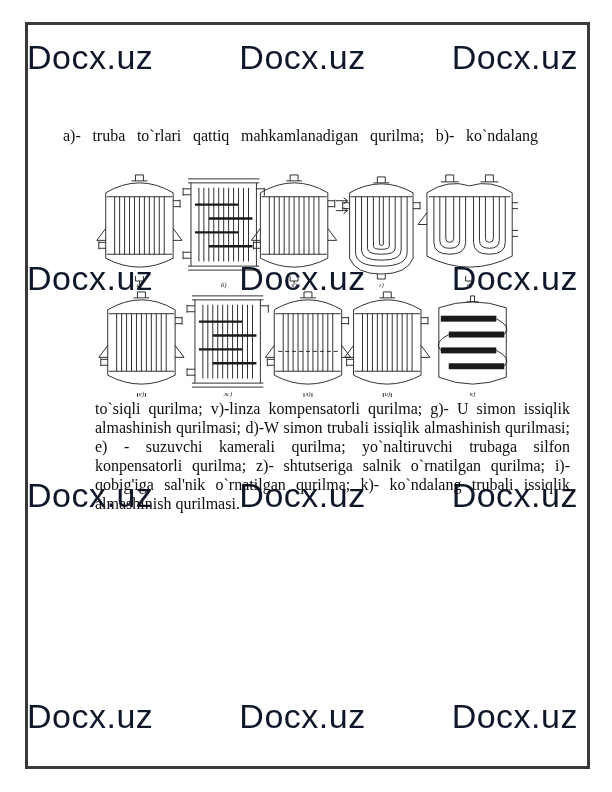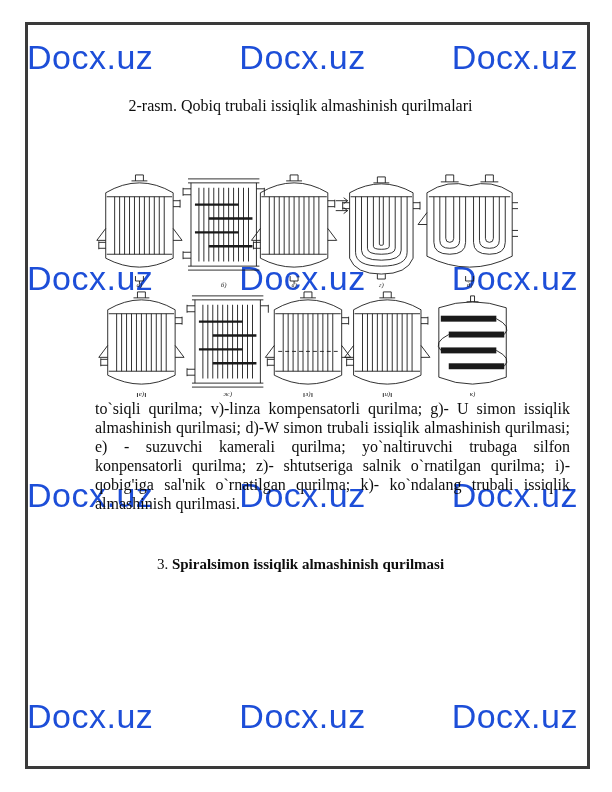--- a/index.html
+++ b/index.html
@@ -3,21 +3,21 @@
 <meta charset="utf-8">
 <style>
   html,body{margin:0;padding:0;background:#fff;}
   .page{position:relative;width:612px;height:792px;background:#ffffff;overflow:hidden;
         font-family:"Liberation Serif",serif;color:#0d0d0d;}
   
   .wm-layer{position:absolute;left:27px;top:0;width:551px;height:100%;z-index:1;}
   .wm-row{position:absolute;left:0;width:100%;display:flex;justify-content:space-between;}
   .wm-row.r1{top:40px;} .wm-row.r2{top:261px;} .wm-row.r3{top:478px;} .wm-row.r4{top:699px;}
   .wm{font-family:"Liberation Sans",sans-serif;font-size:34px;line-height:34px;
-      color:#1d4ed8;letter-spacing:0.5px;white-space:nowrap;}
+      color:#0f172a;letter-spacing:0.5px;white-space:nowrap;}
   
   .frame{position:absolute;left:25px;top:22px;width:565px;height:747px;
          border:3px solid #3a3a3a;box-sizing:border-box;z-index:2;}
   .txt{position:absolute;left:63px;width:475px;z-index:3;}
   .cap-title{top:96px;text-align:center;font-size:16px;line-height:20px;}
   .cap-intro{top:126px;font-size:16px;line-height:20px;text-align:justify;text-align-last:justify;}
   .figure{position:absolute;left:92px;top:167px;width:426px;height:230px;z-index:3;}
   .cap-cont{top:399px;font-size:16px;line-height:19px;text-align:justify;margin-left:32px;}
   .sec-title{top:556px;text-align:center;font-size:15px;}
   .sec-title .num{font-weight:normal;}
@@ -48,22 +48,22 @@
     </div>
     <div class="wm-row r4">
       <span class="wm">Docx.uz</span>
       <span class="wm">Docx.uz</span>
       <span class="wm">Docx.uz</span>
     </div>
   </div>
 
   <div class="frame"></div>
 
-  <div class="txt cap-title">2-rasm. Qobiq trubali issiqlik almashinish qurilmalari</div>
 
+  <div class="txt cap-intro">a)- truba to`rlari qattiq mahkamlanadigan qurilma; b)- ko`ndalang</div>
 
   <svg class="figure" viewBox="0 0 426 232" xmlns="http://www.w3.org/2000/svg">
     <defs>
       <path id="tb" d="M0,0V58M5,0V58M10,0V58M15,0V58M20,0V58M25,0V58M30,0V58M35,0V58M40,0V58M45,0V58M50,0V58"></path>
       <g id="va">
         <path d="M0,20Q34,0 68,20M0,20V86M68,20V86M0,86Q34,104 68,86"></path>
         <path d="M26,8h16M30,8V2h8v6"></path>
         <path d="M1,24h66M1,82h66"></path>
         <use href="#tb" x="9" y="24"></use>
         <path d="M68,28h7M68,34h7M75,27v8"></path>
@@ -156,19 +156,15 @@
       <text x="48" y="231">е)</text>
       <text x="135" y="231">ж)</text>
       <text x="216" y="231">з)</text>
       <text x="296" y="231">и)</text>
       <text x="382" y="231">к)</text>
     </g>
   </svg>
 
   <div class="txt cap-cont">to`siqli qurilma;  v)-linza kompensatorli qurilma; g)- U simon issiqlik almashinish qurilmasi; d)-W simon trubali issiqlik almashinish qurilmasi; e) - suzuvchi kamerali qurilma; yo`naltiruvchi trubaga silfon konpensatorli qurilma; z)- shtutseriga salnik o`rnatilgan qurilma; i)- qobig'iga sal'nik o`rnatilgan qurilma; k)- ko`ndalang trubali issiqlik almashinish qurilmasi.</div>
 
-  <div class="txt sec-title">
-    <span class="num">3.</span>
-    <span class="bold">Spiralsimon issiqlik almashinish qurilmasi</span>
-  </div>
 
 
 </div>
 
 </body></html>

